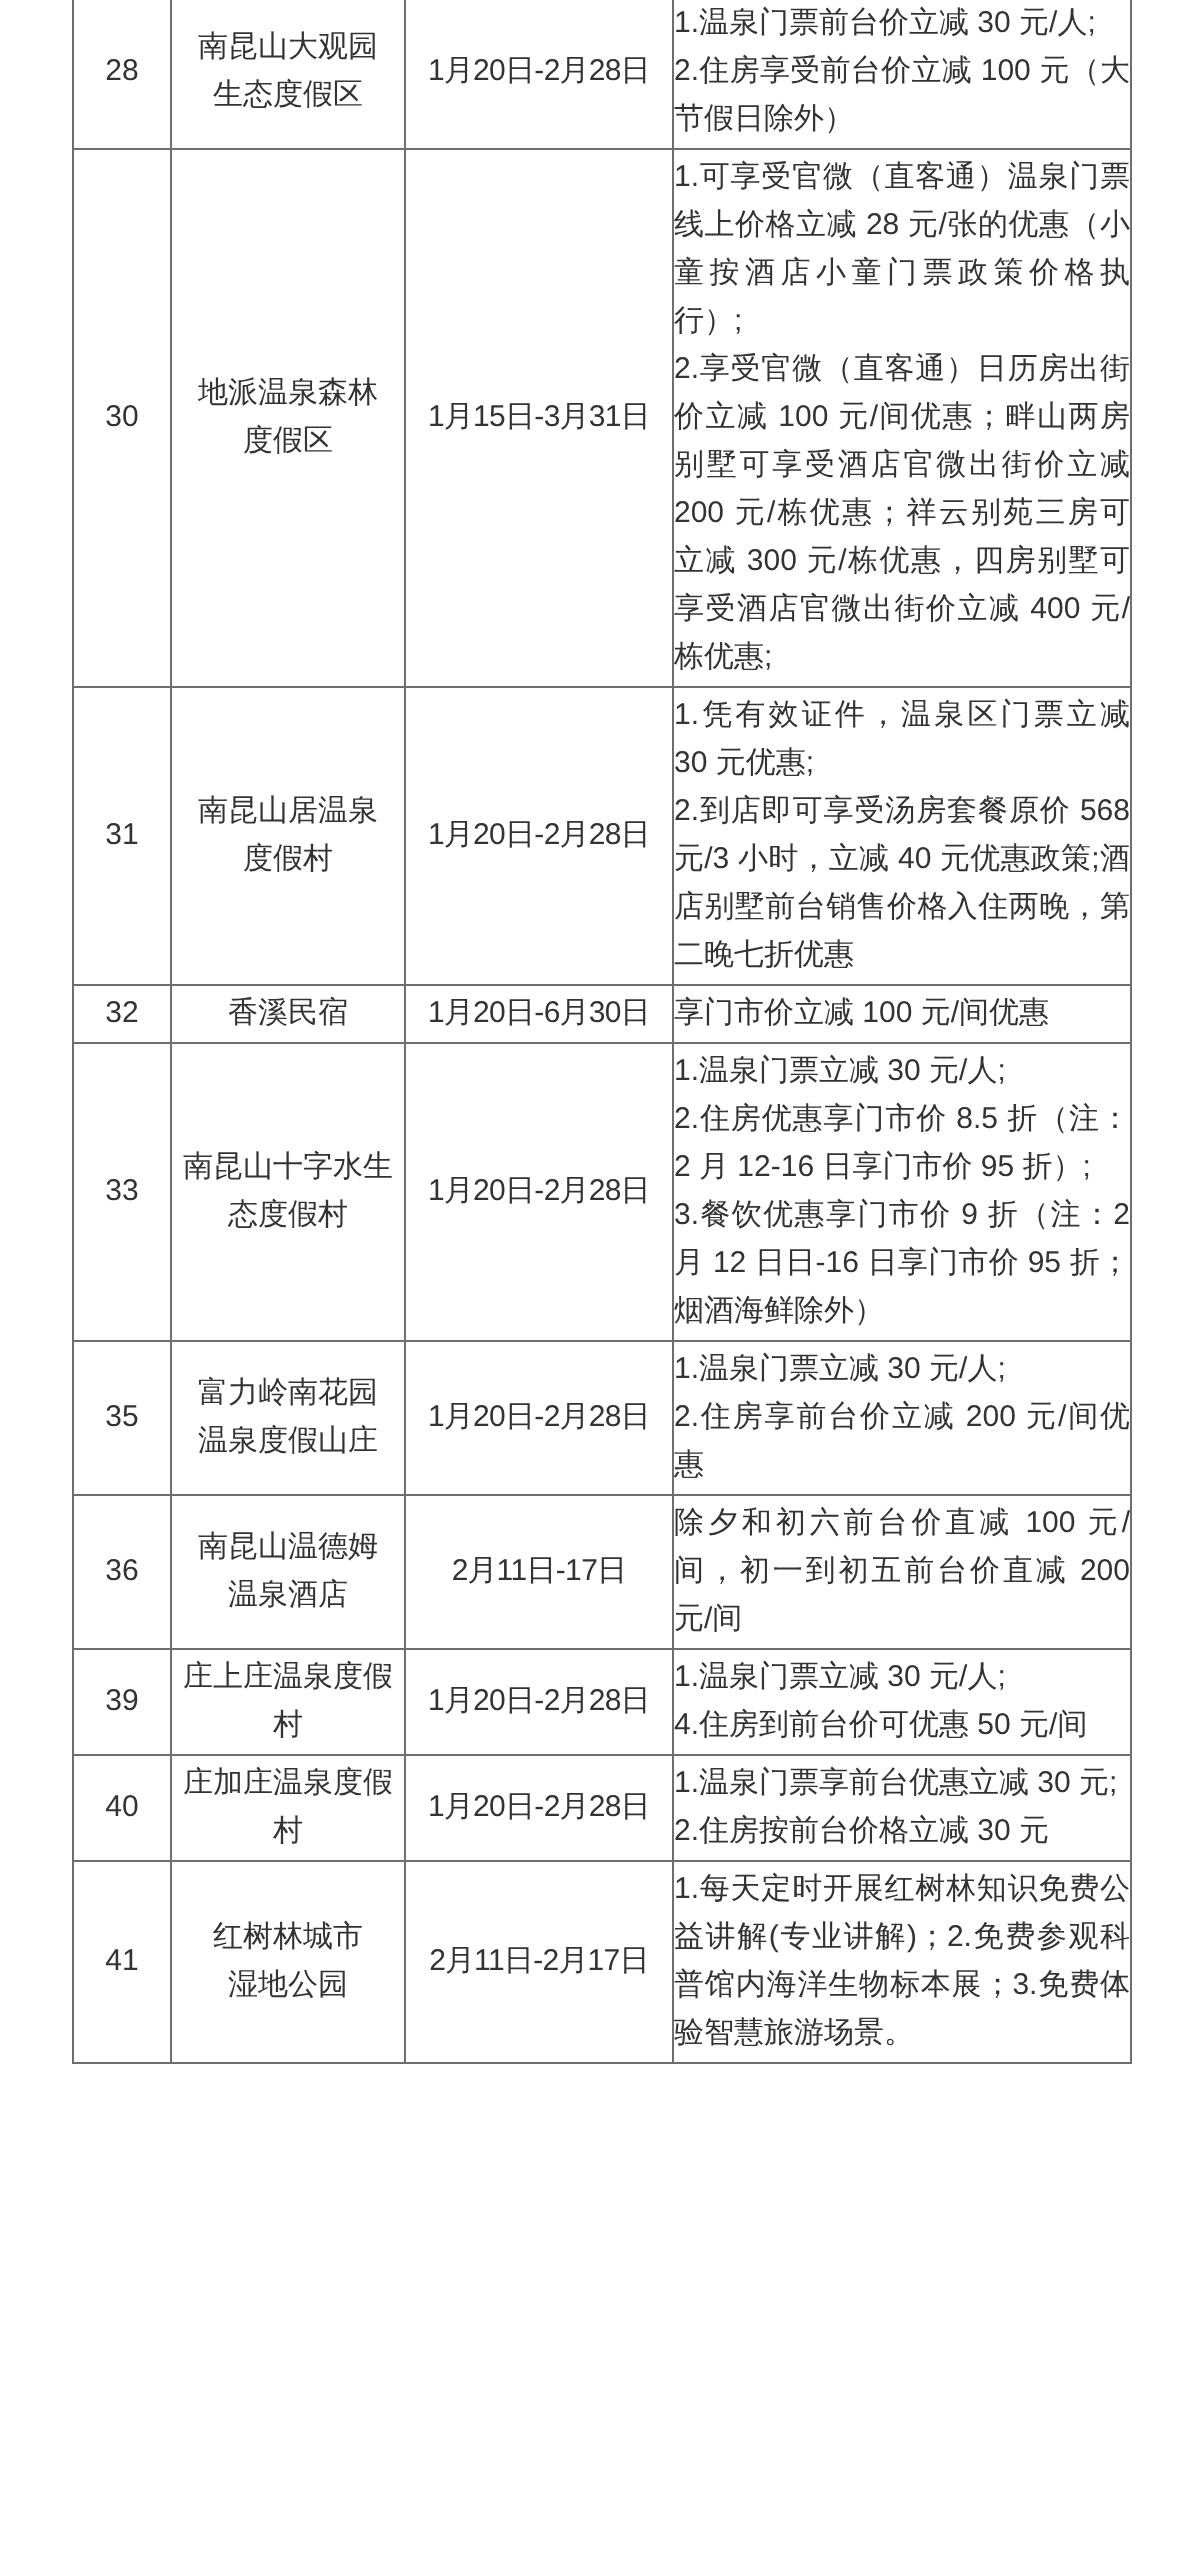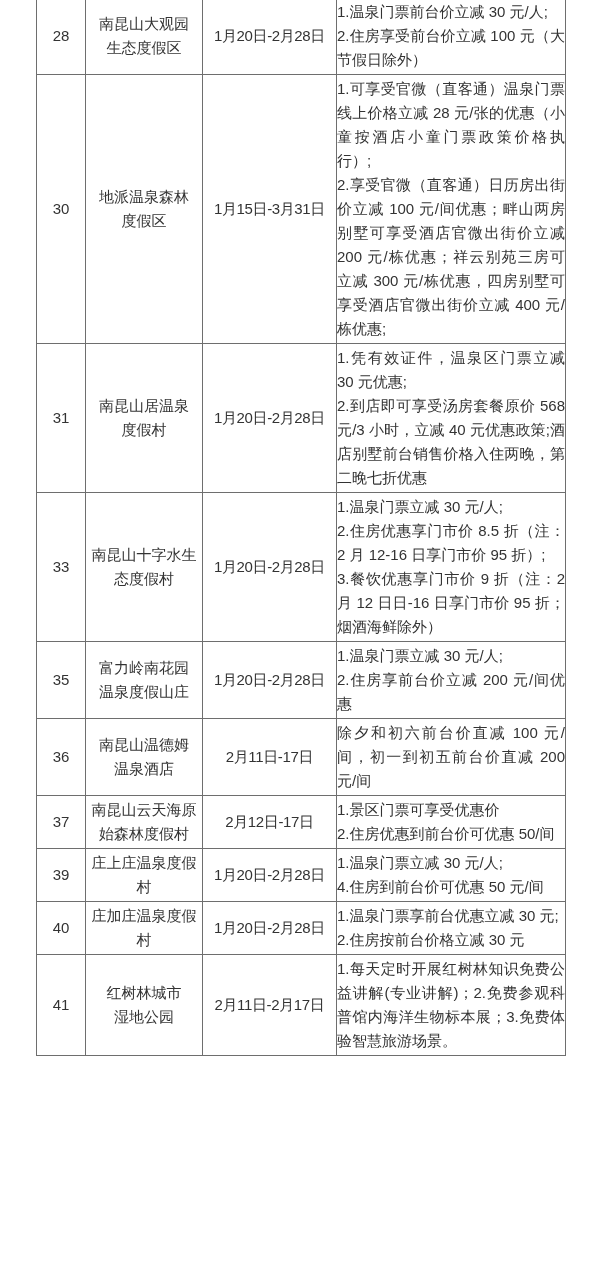--- a/index.html
+++ b/index.html
@@ -99,20 +99,28 @@
           <td class="c-num">31</td>
           <td class="c-name">南昆山居温泉
 度假村</td>
           <td class="c-date">1 月 20 日-2 月 28 日</td>
           <td class="c-details">
             <div class="detail-item">1.凭有效证件，温泉区门票立减 30 元优惠;</div>
             <div class="detail-item">2.到店即可享受汤房套餐原价 568 元/3 小时，立减 40 元优惠政策;酒店别墅前台销售价格入住两晚，第二晚七折优惠</div>
           </td>
         </tr>
         <tr>
+          <td class="c-num">32</td>
+          <td class="c-name">香溪民宿</td>
+          <td class="c-date">1 月 20 日-6 月 30 日</td>
+          <td class="c-details">
+            <div class="detail-item">享门市价立减 100 元/间优惠</div>
+          </td>
+        </tr>
+        <tr>
           <td class="c-num">33</td>
           <td class="c-name">南昆山十字水生
 态度假村</td>
           <td class="c-date">1 月 20 日-2 月 28 日</td>
           <td class="c-details">
             <div class="detail-item">1.温泉门票立减 30 元/人;</div>
             <div class="detail-item">2.住房优惠享门市价 8.5 折（注：2 月 12-16 日享门市价 95 折）;</div>
             <div class="detail-item">3.餐饮优惠享门市价 9 折（注：2 月 12 日日-16 日享门市价 95 折；烟酒海鲜除外）</div>
           </td>
         </tr>
@@ -126,30 +134,20 @@
             <div class="detail-item">2.住房享前台价立减 200 元/间优惠</div>
           </td>
         </tr>
         <tr>
           <td class="c-num">36</td>
           <td class="c-name">南昆山温德姆
 温泉酒店</td>
           <td class="c-date">2 月 11 日-17 日</td>
           <td class="c-details">
             <div class="detail-item">除夕和初六前台价直减 100 元/间，初一到初五前台价直减 200 元/间</div>
-          </td>
-        </tr>
-        <tr>
-          <td class="c-num">37</td>
-          <td class="c-name">南昆山云天海原
-始森林度假村</td>
-          <td class="c-date">2 月 12 日-17 日</td>
-          <td class="c-details">
-            <div class="detail-item">1.景区门票可享受优惠价</div>
-            <div class="detail-item">2.住房优惠到前台价可优惠 50/间</div>
           </td>
         </tr>
         <tr>
           <td class="c-num">39</td>
           <td class="c-name">庄上庄温泉度假
 村</td>
           <td class="c-date">1 月 20 日-2 月 28 日</td>
           <td class="c-details">
             <div class="detail-item">1.温泉门票立减 30 元/人;</div>
             <div class="detail-item">4.住房到前台价可优惠 50 元/间</div>

